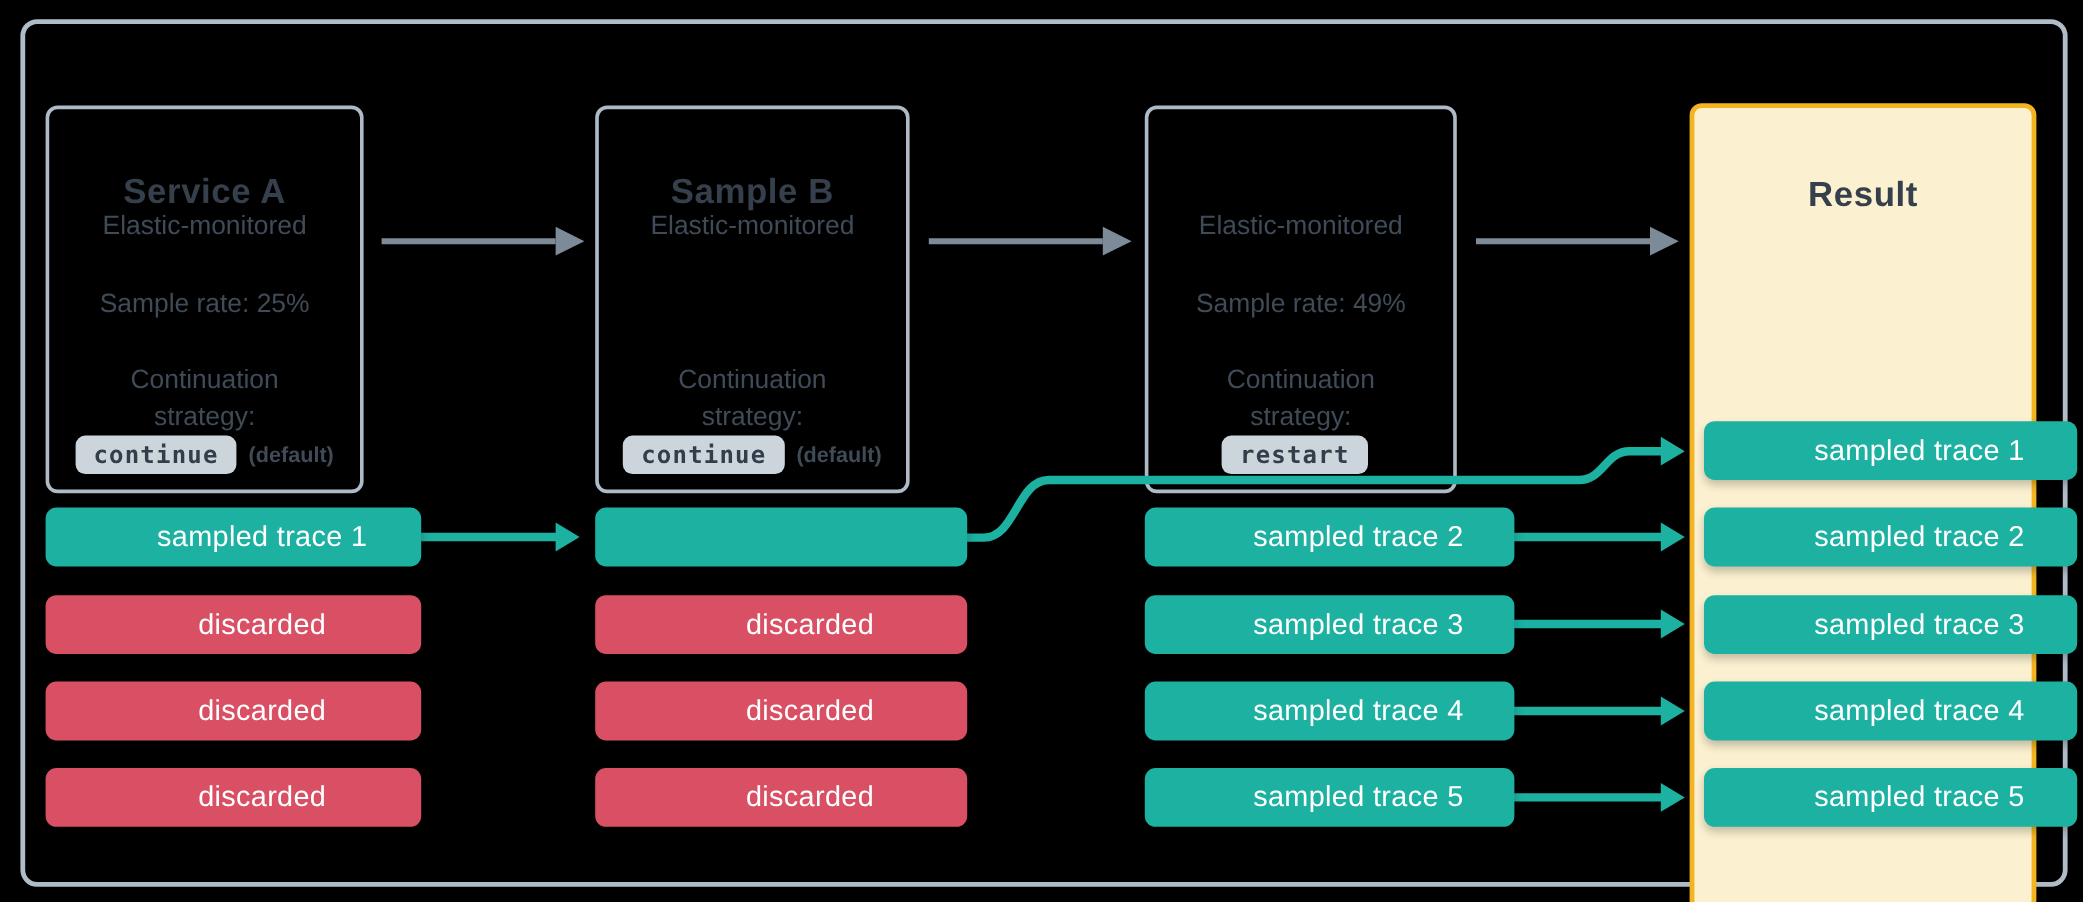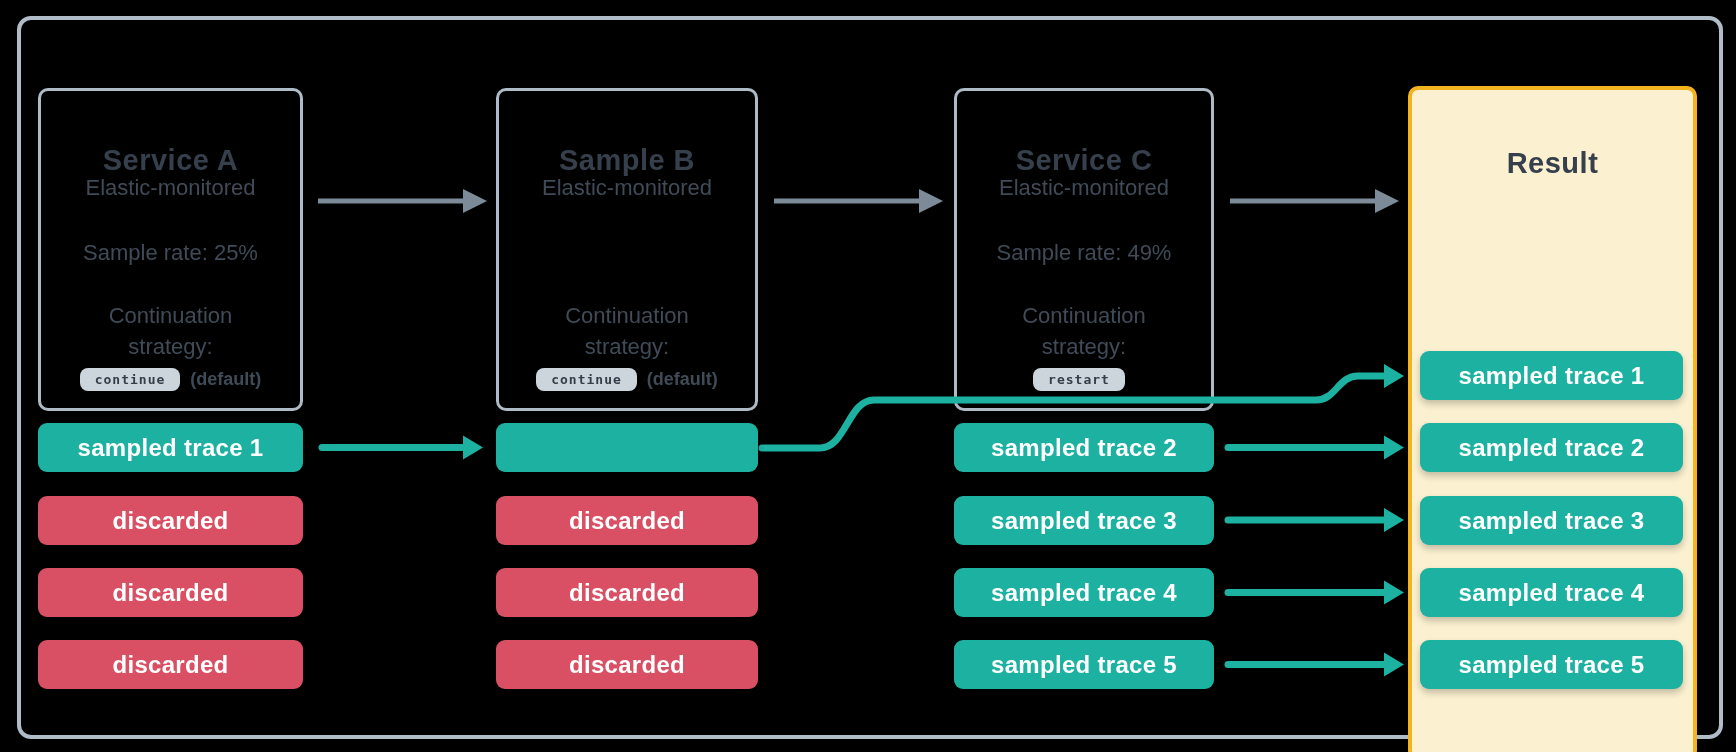--- a/index.html
+++ b/index.html
@@ -27,35 +27,36 @@
   .svc-cont1{top:212px;font-size:22px;line-height:26px;}
   .svc-cont2{top:243px;font-size:22px;line-height:26px;}
   .chip-row{
     position:absolute;left:0;right:0;top:270px;height:36px;
     display:flex;align-items:center;justify-content:center;gap:10px;
   }
   .chip{
     background:var(--chip_bg);color:var(--chip_text);
     border-radius:8px;padding:4px 15px;
     font-family:"DejaVu Sans Mono", monospace;
-    font-size:13px;font-weight:700;letter-spacing:1px;
+    font-size:20px;font-weight:700;letter-spacing:1px;
   }
   .chip-suffix{font-size:18px;font-weight:700;color:var(--body_text);}
   .result-box{
     position:absolute;left:1408px;top:38px;width:281px;height:666px;
     border:4px solid var(--result_border);
     border-radius:10px;
     background:var(--result_bg);
   }
   .result-title{position:absolute;left:0;right:0;top:31px;text-align:center;font-size:29px;line-height:36px;font-weight:700;color:var(--heading_text);letter-spacing:.5px;}
   .pill{
     position:absolute;height:49px;border-radius:9px;
     display:flex;align-items:center;justify-content:center;
-    color:var(--pill_text);font-size:24px;font-weight:700;letter-spacing:.3px;
+    color:var(--pill_text);font-size:24px;font-weight:400;letter-spacing:.3px;
     box-shadow:0 4px 7px rgba(0,0,0,0.22);
+    padding-left:48px;
   }
   .pill.sampled{background:var(--teal);}
   .pill.discarded{background:var(--red);}
   .arrows{position:absolute;left:0;top:0;z-index:3;}
   .garrow line{stroke:var(--arrow_gray);stroke-width:5;}
   .garrow polygon{fill:var(--arrow_gray);}
   .tarrow line, .tarrow path{stroke:var(--teal);stroke-width:7;fill:none;stroke-linecap:round;}
   .tarrow polygon{fill:var(--teal);}
   .z-frame{z-index:1;} .z-box{z-index:2;margin-top:48px;} .z-pill{z-index:4;}
 </style>
@@ -83,21 +84,20 @@
     <div class="svc-line svc-monitored">Elastic-monitored</div>
     <div class="svc-line svc-cont1">Continuation</div>
     <div class="svc-line svc-cont2">strategy:</div>
     <div class="chip-row">
       <span class="chip">continue</span>
       <span class="chip-suffix">(default)</span>
     </div>
   </section>
 
   <section class="service-box z-box" style="left:954px;width:254px;">
-    <h2 class="svc-title">Service C</h2>
     <div class="svc-line svc-monitored">Elastic-monitored</div>
     <div class="svc-line svc-sample">Sample rate: 49%</div>
     <div class="svc-line svc-cont1">Continuation</div>
     <div class="svc-line svc-cont2">strategy:</div>
     <div class="chip-row">
       <span class="chip">restart</span>
       <span class="chip-suffix"></span>
     </div>
   </section>
 

